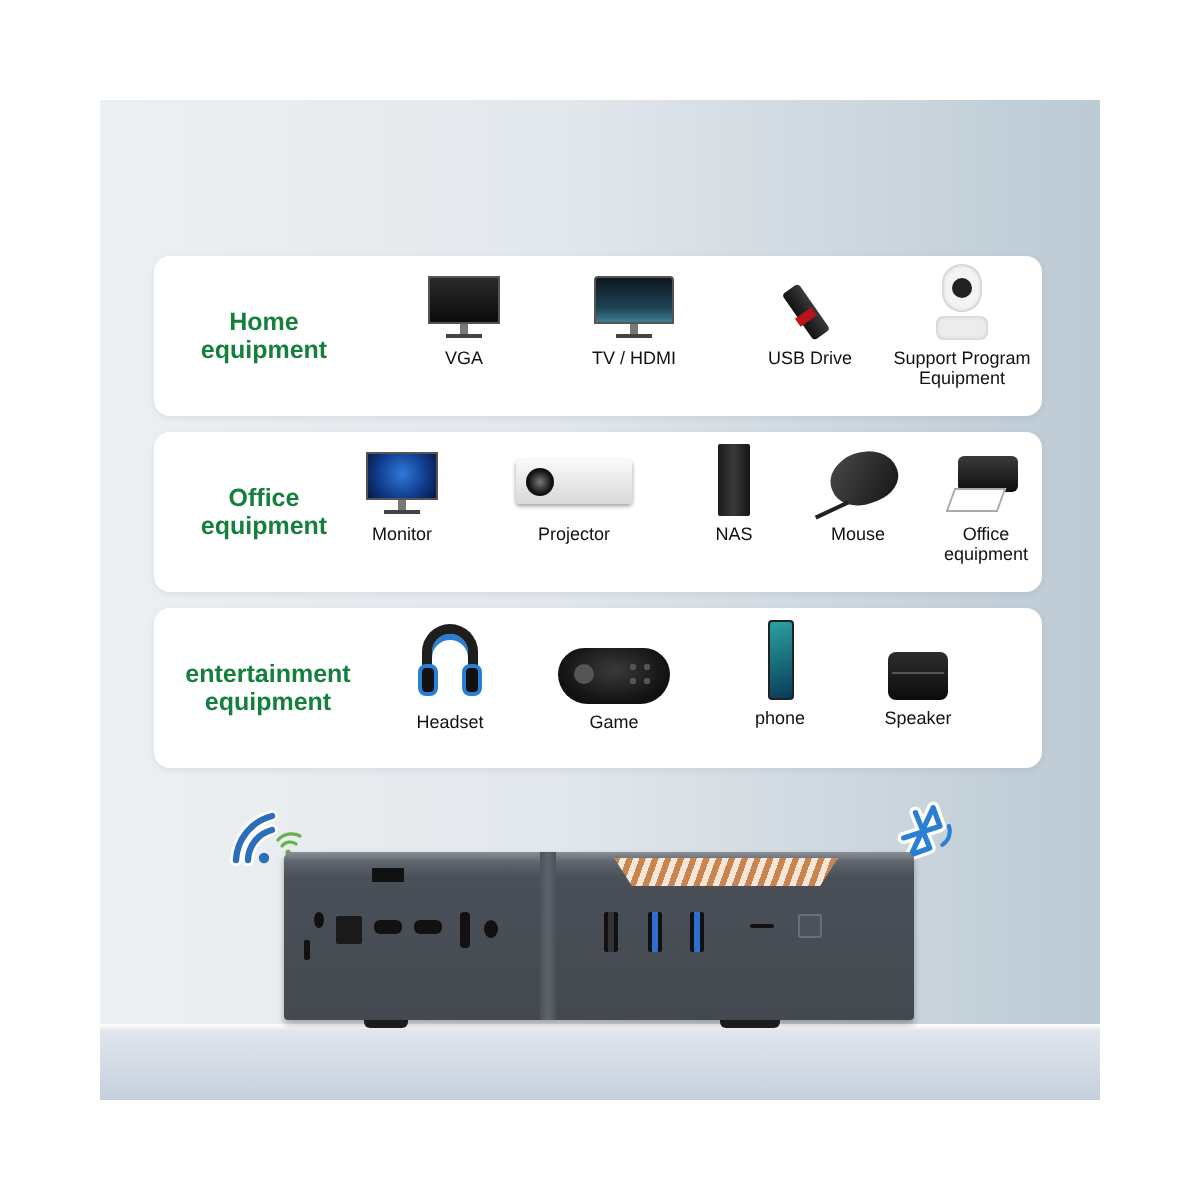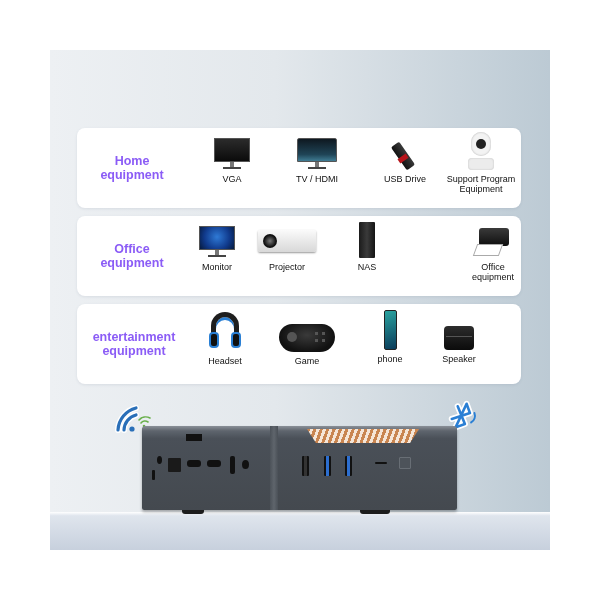--- a/index.html
+++ b/index.html
@@ -20,21 +20,21 @@
     position: absolute; left: 27px; width: 444px; height: 80px;
     background: #ffffff; border-radius: 8px;
     box-shadow: 0 1px 3px rgba(80,100,120,0.12);
   }
   .card.c1 { top: 78px; }
   .card.c2 { top: 166px; }
   .card.c3 { top: 254px; }
   .cat-label {
     position: absolute; left: 0; top: 0; width: 110px; height: 80px;
     display: flex; align-items: center; justify-content: center; text-align: center;
-    font-size: 12.5px; font-weight: bold; color: #8b5cf6; line-height: 14px; white-space: pre-line;
+    font-size: 12.5px; font-weight: bold; color: #15803d; line-height: 14px; white-space: pre-line;
   }
   .item {
     position: absolute; top: 0; height: 80px; width: 80px;
     display: flex; flex-direction: column; align-items: center;
   }
   .item .ic { height: 46px; width: 80px; display: flex; align-items: flex-end; justify-content: center; padding-bottom: 4px; }
   .item .lbl { font-size: 9px; color: #111; text-align: center; line-height: 10px; white-space: pre-line; }
 
   
   .mon { position: relative; width: 36px; height: 34px; }
@@ -139,21 +139,21 @@
             <div class="red"></div>
           </div>
         </div>
       <div class="lbl">USB Drive</div>
     </div>
   </div>
 
   <div class="card c2">
     <div class="cat-label">Office
 equipment</div>
-    <div class="item" style="left:100px">
+    <div class="item" style="left:84px">
       <div class="ic">
           <div class="mon monw">
             <div class="scr"></div>
             <div class="neck"></div>
             <div class="base"></div>
           </div>
         </div>
       <div class="lbl">Monitor</div>
     </div>
     <div class="item" style="left:250px">
@@ -163,20 +163,29 @@
       <div class="lbl">NAS</div>
     </div>
     <div class="item" style="left:170px">
       <div class="ic" style="align-items:center;padding-bottom:0;height:40px;margin-top:6px">
           <div class="proj">
             <div class="body"></div>
             <div class="lens"></div>
           </div>
         </div>
       <div class="lbl">Projector</div>
+    </div>
+    <div class="item" style="left:312px">
+      <div class="ic">
+          <div class="mouse">
+            <div class="body"></div>
+            <div class="cord"></div>
+          </div>
+        </div>
+      <div class="lbl">Mouse</div>
     </div>
     <div class="item" style="left:376px">
       <div class="ic">
           <div class="printer">
             <div class="top"></div>
             <div class="paper"></div>
           </div>
         </div>
       <div class="lbl">Office
 equipment</div>

